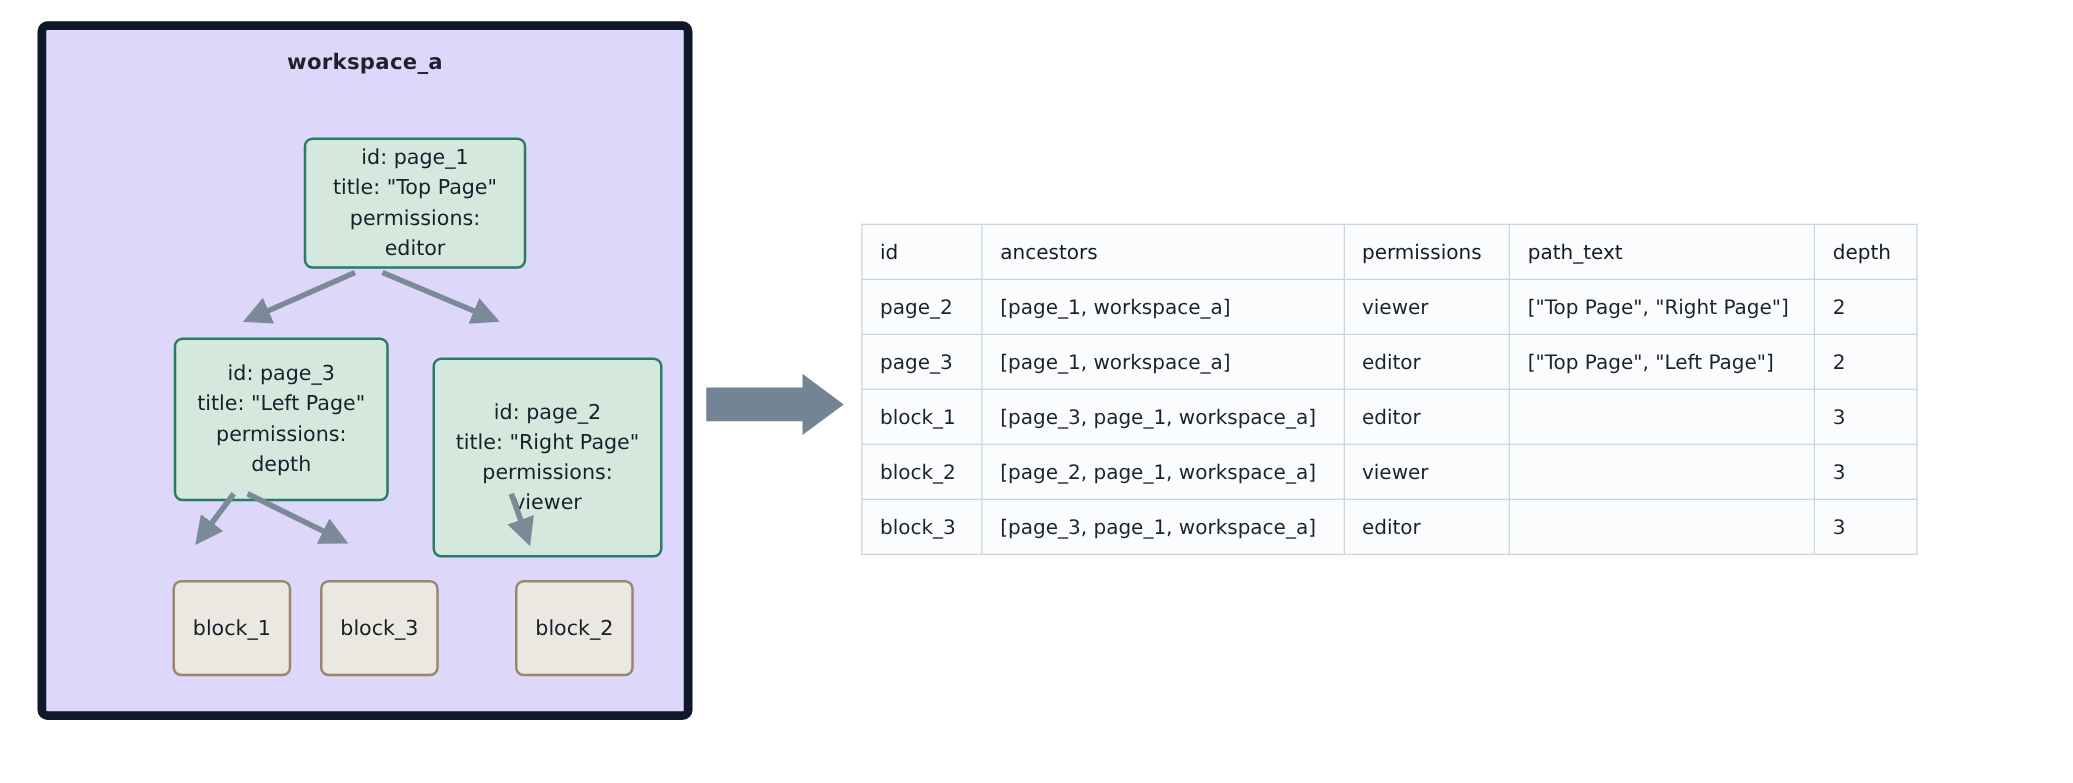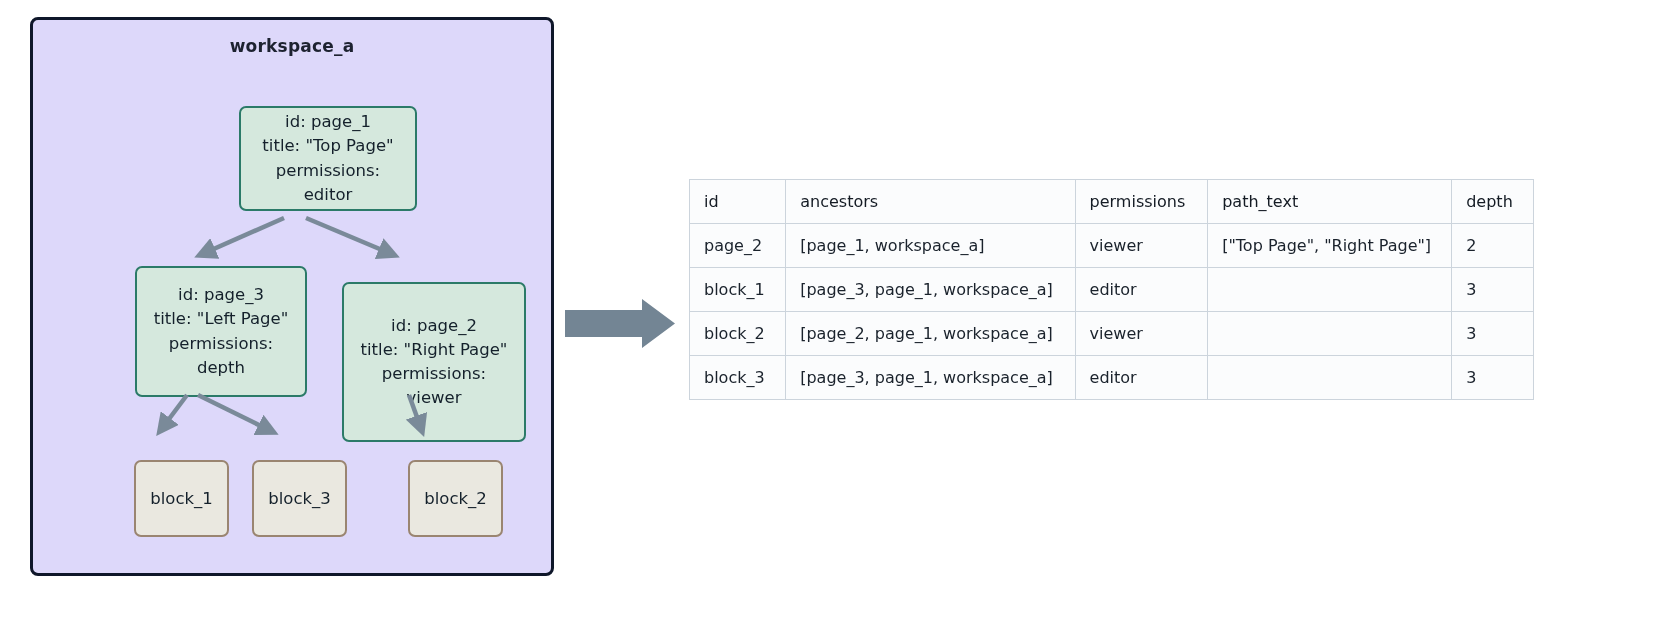--- a/index.html
+++ b/index.html
@@ -16,21 +16,21 @@
   }
 
   
   #workspace-panel {
     position: absolute;
     left: 30px;
     top: 17px;
     width: 524px;
     height: 559px;
     background: #ddd8fa;
-    border: 3px solid #0f172a;
+    border: 7px solid #0f172a;
     border-radius: 8px;
     box-sizing: border-box;
   }
   #workspace-title {
     position: absolute;
     left: 0;
     top: 16px;
     width: 100%;
     text-align: center;
     font-size: 17px;
@@ -199,20 +199,27 @@
     </thead>
     <tbody>
       <tr>
         <td>page_2</td>
         <td>[page_1, workspace_a]</td>
         <td>viewer</td>
         <td>["Top Page", "Right Page"]</td>
         <td>2</td>
       </tr>
       <tr>
+        <td>page_3</td>
+        <td>[page_1, workspace_a]</td>
+        <td>editor</td>
+        <td>["Top Page", "Left Page"]</td>
+        <td>2</td>
+      </tr>
+      <tr>
         <td>block_1</td>
         <td>[page_3, page_1, workspace_a]</td>
         <td>editor</td>
         <td></td>
         <td>3</td>
       </tr>
       <tr>
         <td>block_2</td>
         <td>[page_2, page_1, workspace_a]</td>
         <td>viewer</td>

